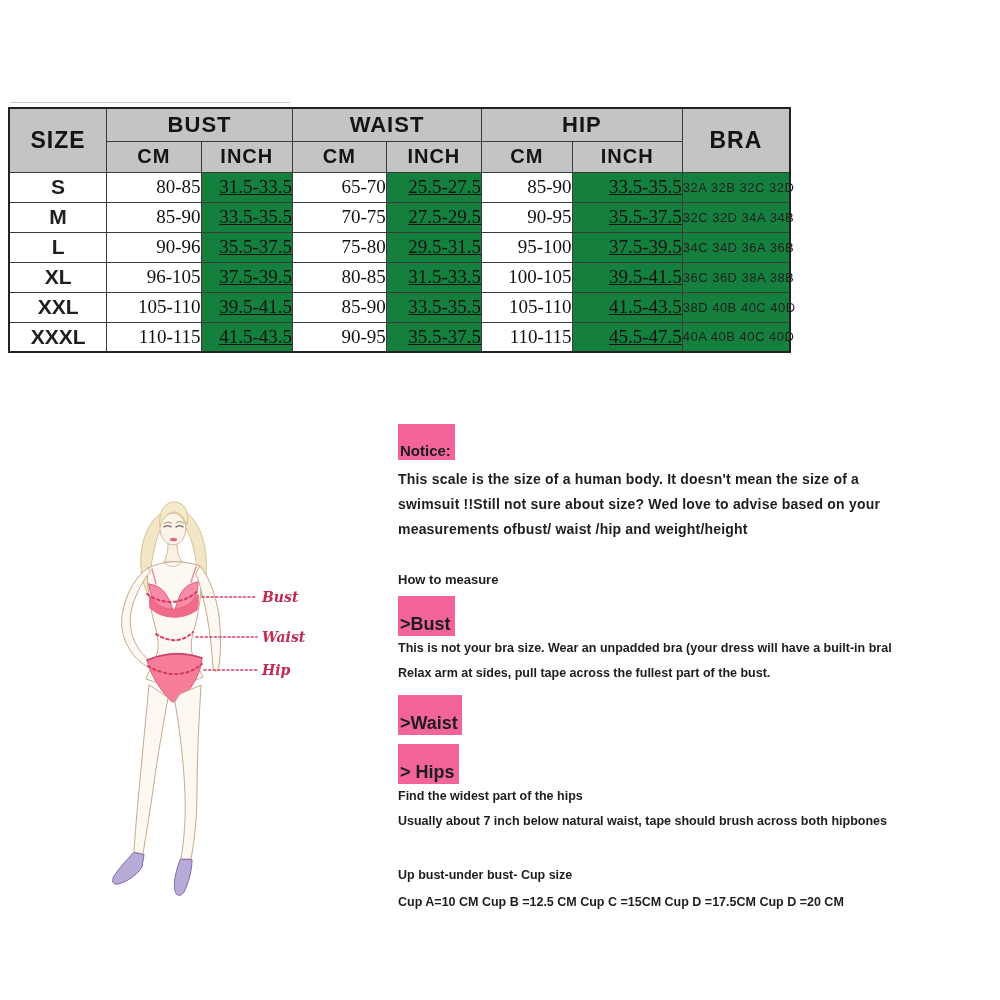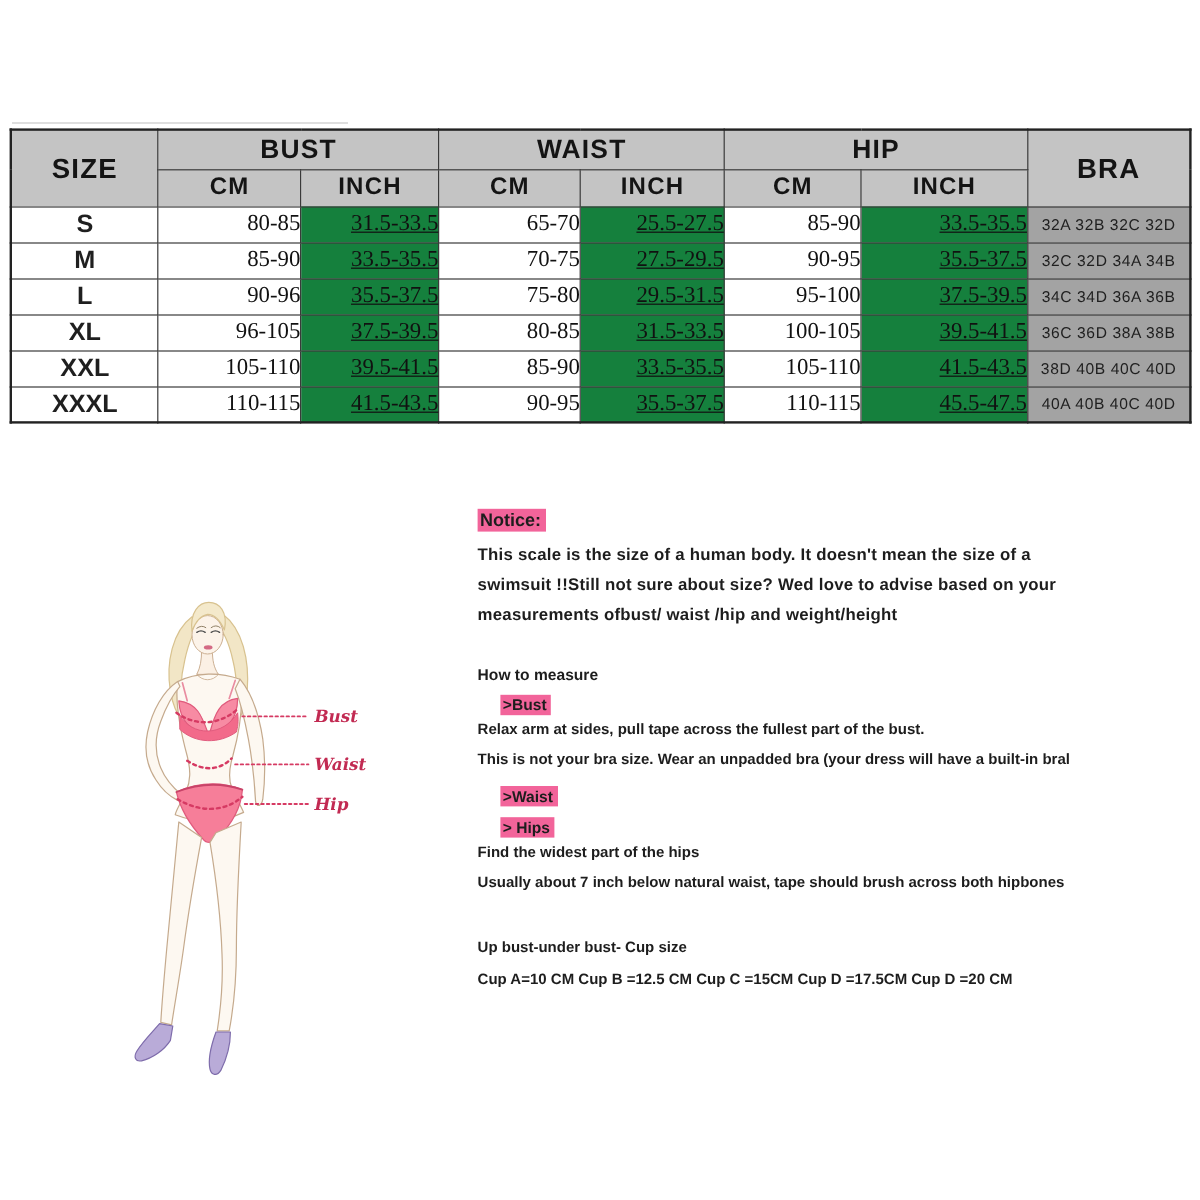--- a/index.html
+++ b/index.html
@@ -7,50 +7,50 @@
     width:1000px; height:1000px; position:relative; overflow:hidden;
     font-family:"Liberation Sans", sans-serif; color:#1f1f1f;
   }
   .page { position:absolute; inset:0; background:#ffffff; }
 
   
   .top-line { position:absolute; left:10px; top:102px; width:280px; height:1px; background:#c8c8c8; }
 
   
   table.size-chart {
-    position:absolute; left:8px; top:107px; width:985px;
+    position:absolute; left:8px; top:107px; width:783px;
     border-collapse:collapse; table-layout:fixed;
     border:2px solid #222;
   }
   .size-chart th, .size-chart td {
     border:1px solid #3a3a3a; text-align:center; vertical-align:middle; padding:0;
   }
   .size-chart thead th { background:#c4c4c4; font-weight:700; color:#141414; }
   .size-chart tr.hr1 { height:33px; }
   .size-chart tr.hr2 { height:31px;padding-left:20px; }
   .size-chart tbody tr { height:30px; }
   .th-size { font-size:23px; letter-spacing:1px; }
   .th-group { font-size:22px; letter-spacing:1px; }
   .th-unit { font-size:20px; letter-spacing:1px; }
   .th-bra { font-size:23px; letter-spacing:1px; }
   td.size-cell { font-size:21px; font-weight:700; background:#fff; }
   td.num { font-family:"Liberation Serif", serif; font-size:19px; color:#111; background:#fff;text-align:right; }
   td.inch { background:#15803d;text-decoration:underline; }
-  td.bra-cell { font-size:13px; letter-spacing:0.5px; font-weight:400; background:#a3a3a3; white-space:nowrap; }
+  td.bra-cell { font-size:13px; letter-spacing:0.5px; font-weight:400; background:#15803d; white-space:nowrap; }
 
   
   .guide { position:absolute; left:398px; top:424px; width:585px; font-weight:700; color:#1d1d1d; }
   .guide .line { white-space:nowrap; }
-  .hl { background:#f2649a; padding:1px 4px 1px 2px; display:inline-block; }
+  .hl { background:#f2649a; padding:18px 4px 1px 2px; display:inline-block; }
   .h-notice { font-size:15px; margin:0 0 7px 0; }
   .p-notice .line { font-size:14px; line-height:25px; letter-spacing:0.2px; }
   .p-flex { margin-top:27px; }
   .p-flex .line { font-size:12.5px; line-height:27px; }
   .h-measure { font-size:13px; margin-top:30px; }
-  .sub-head { font-size:13px; margin-top:9px;margin-left:19px; }
+  .sub-head { font-size:18px; margin-top:9px; }
   .sub-body .line { font-size:12.5px; line-height:25px; }
   .cup-block { margin-top:28px; }
   .cup-block .line { font-size:12.5px; line-height:27px; }
 
   
   .figure-wrap { position:absolute; left:80px; top:480px; width:320px; height:430px; }
   .fig-label {
     font-family:"DejaVu Serif", serif; font-style:italic; font-weight:bold;
     font-size:14px; fill:#c22a52;
   }
@@ -218,22 +218,22 @@
       <div class="line">This scale is the size of a human body. It doesn't mean the size of a</div>
       <div class="line">swimsuit !!Still not sure about size? Wed love to advise based on your</div>
       <div class="line">measurements ofbust/ waist /hip and weight/height</div>
     </div>
 
 
     <div class="h-measure">How to measure</div>
 
     <div class="sub-head"><span class="hl">&gt;Bust</span></div>
     <div class="sub-body">
+      <div class="line">This is not your bra size. Wear an unpadded bra (your dress will have a built-in bral</div>
       <div class="line">Relax arm at sides, pull tape across the fullest part of the bust.</div>
-      <div class="line">This is not your bra size. Wear an unpadded bra (your dress will have a built-in bral</div>
     </div>
 
     <div class="sub-head"><span class="hl">&gt;Waist</span></div>
 
     <div class="sub-head"><span class="hl">&gt; Hips</span></div>
     <div class="sub-body">
       <div class="line">Find the widest part of the hips</div>
       <div class="line">Usually about 7 inch below natural waist, tape should brush across both hipbones</div>
     </div>
 

